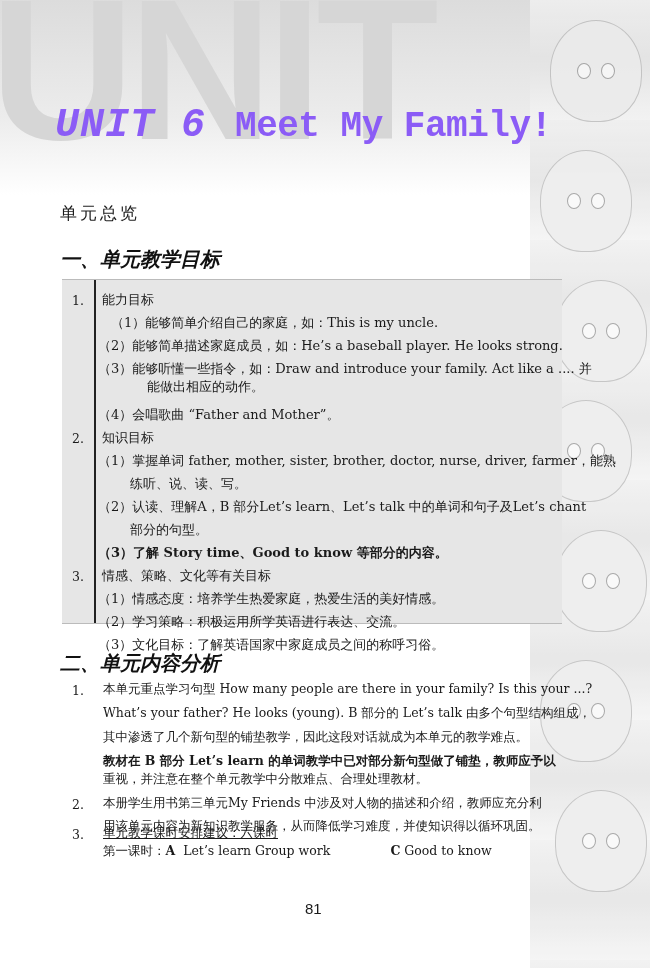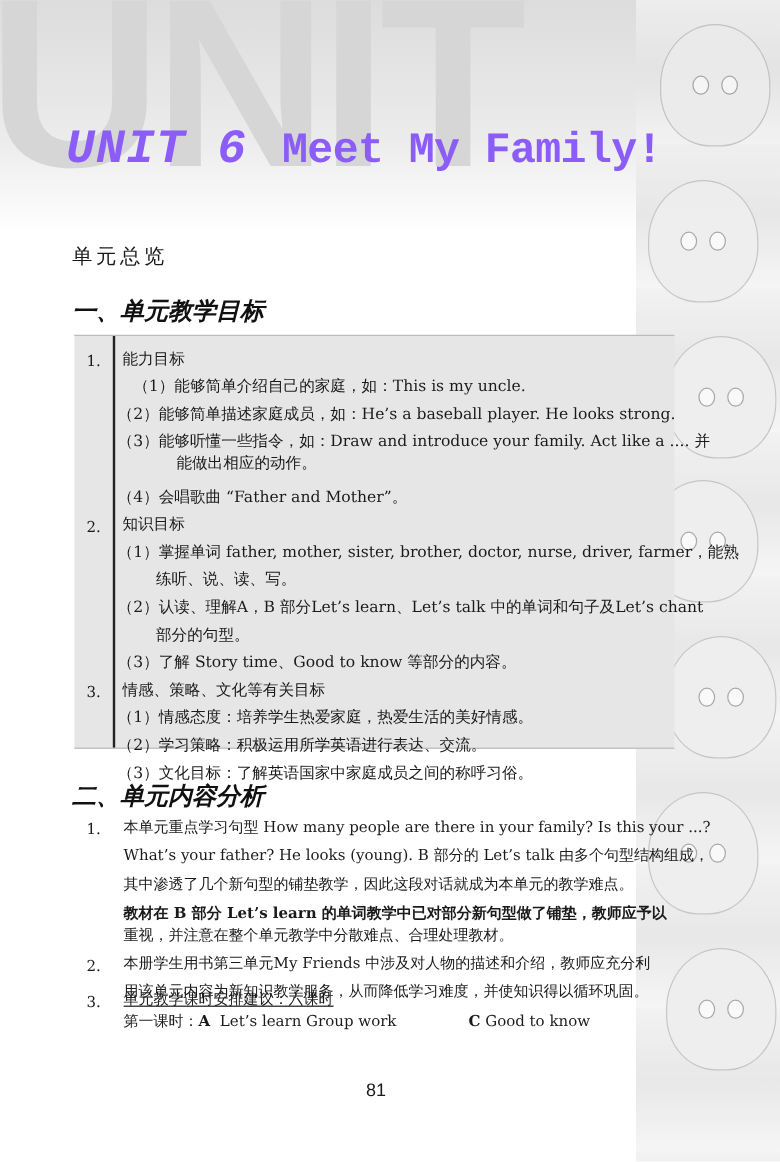--- a/index.html
+++ b/index.html
@@ -101,21 +101,21 @@
 <div class="goal-line" style="left:98px;top:362px;">（3）能够听懂一些指令，如：Draw and introduce your family. Act like a .... 并</div>
 <div class="goal-line" style="left:130px;top:380px;margin-left:17px;">能做出相应的动作。</div>
 <div class="goal-line" style="left:98px;top:408px;">（4）会唱歌曲 “Father and Mother”。</div>
 
 <div class="gnum" style="top:431px;">2.</div>
 <div class="goal-line" style="left:102px;top:431px;">知识目标</div>
 <div class="goal-line" style="left:98px;top:454px;">（1）掌握单词 father, mother, sister, brother, doctor, nurse, driver, farmer，能熟</div>
 <div class="goal-line" style="left:130px;top:477px;">练听、说、读、写。</div>
 <div class="goal-line" style="left:98px;top:500px;">（2）认读、理解A，B 部分Let’s learn、Let’s talk 中的单词和句子及Let’s chant</div>
 <div class="goal-line" style="left:130px;top:523px;">部分的句型。</div>
-<div class="goal-line" style="left:98px;top:546px;">（3）了解 Story time、Good to know 等部分的内容。</div>
+<div class="goal-line" style="left:98px;top:546px;font-weight:bold;">（3）了解 Story time、Good to know 等部分的内容。</div>
 
 <div class="gnum" style="top:569px;">3.</div>
 <div class="goal-line" style="left:102px;top:569px;text-align:center;">情感、策略、文化等有关目标</div>
 <div class="goal-line" style="left:98px;top:592px;">（1）情感态度：培养学生热爱家庭，热爱生活的美好情感。</div>
 <div class="goal-line" style="left:98px;top:615px;">（2）学习策略：积极运用所学英语进行表达、交流。</div>
 <div class="goal-line" style="left:98px;top:638px;">（3）文化目标：了解英语国家中家庭成员之间的称呼习俗。</div>
 
 <div class="h2" style="left:60px;top:650px;">二、单元内容分析</div>
 
 <div class="bnum" style="top:683px;">1.</div>

